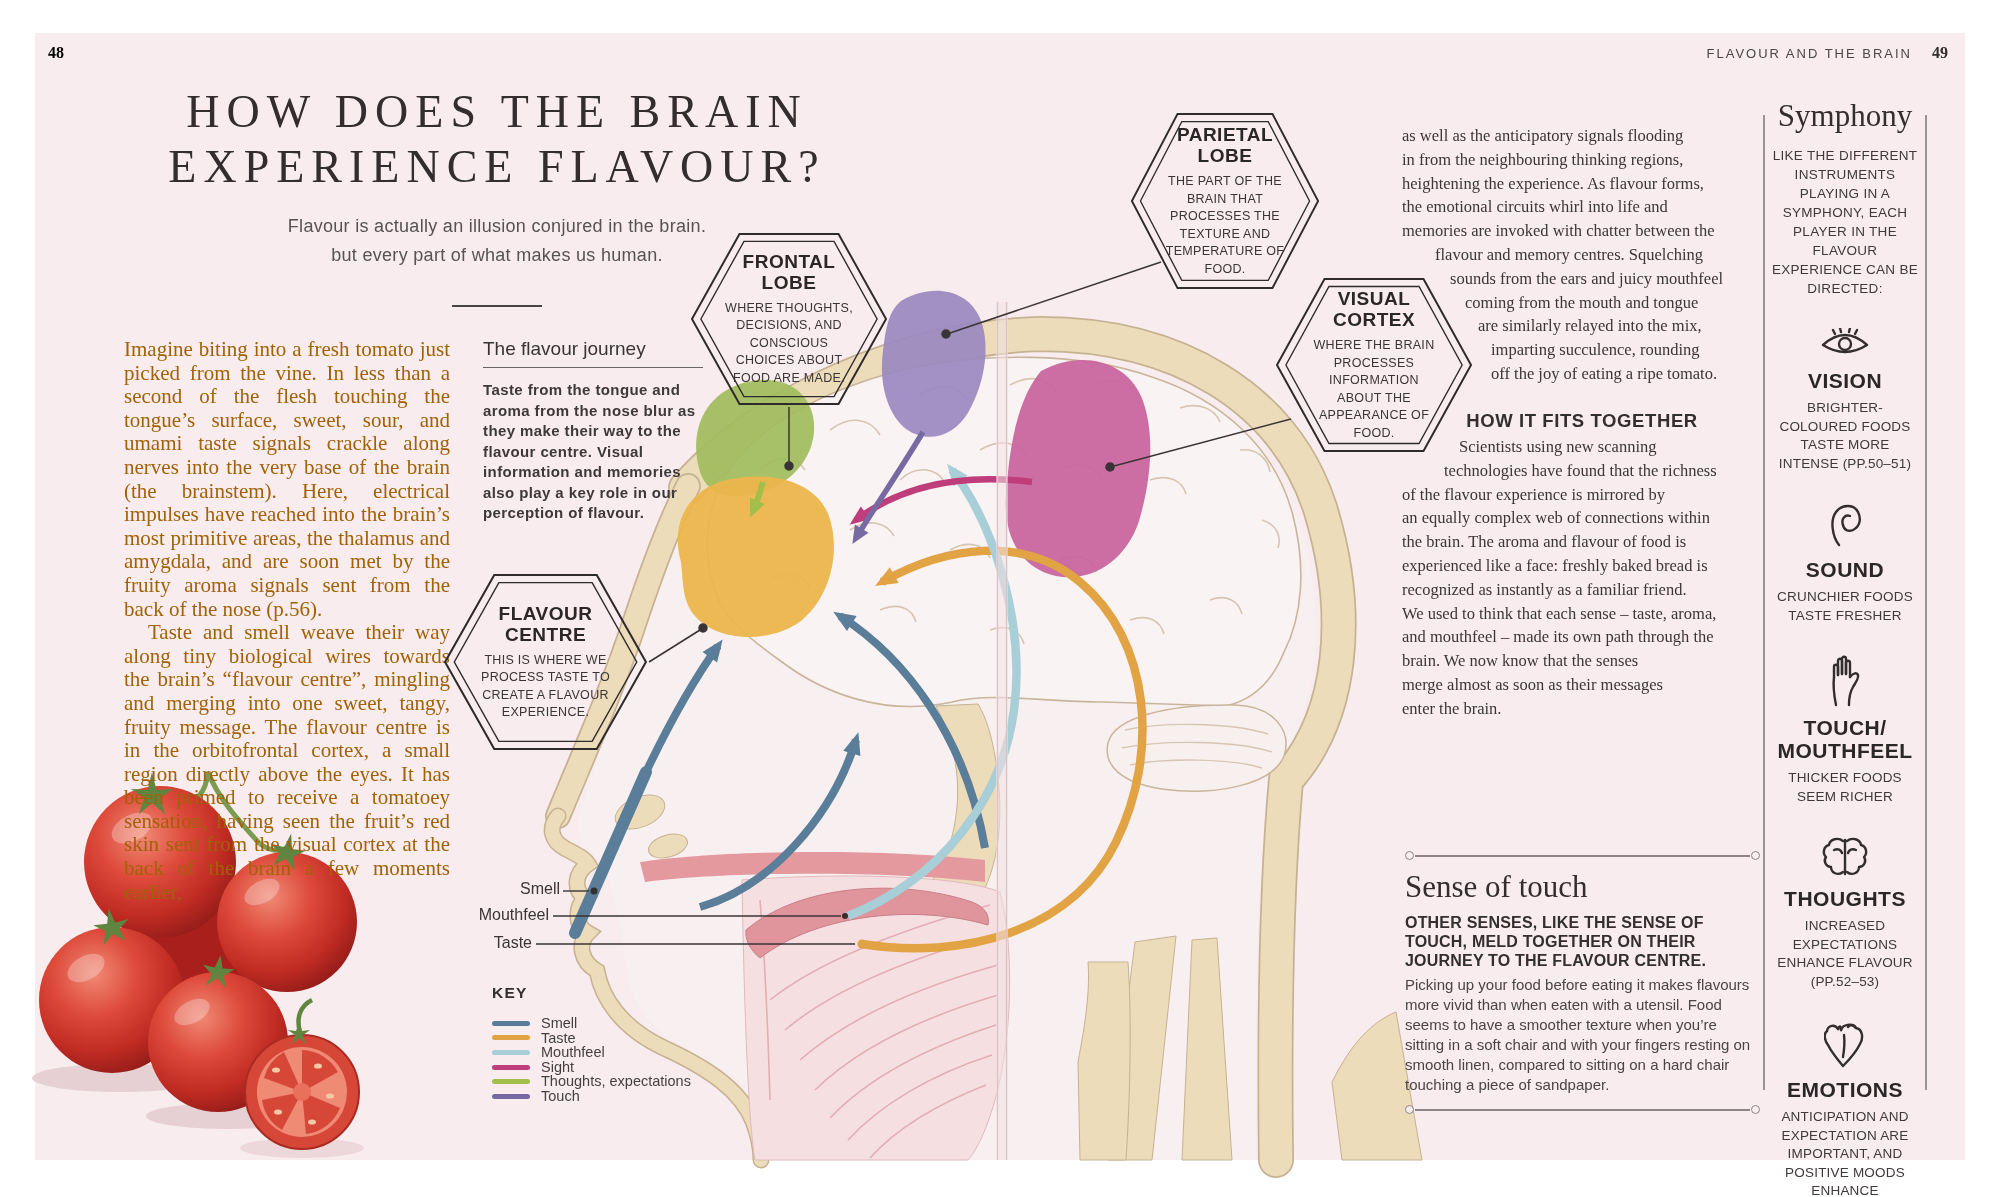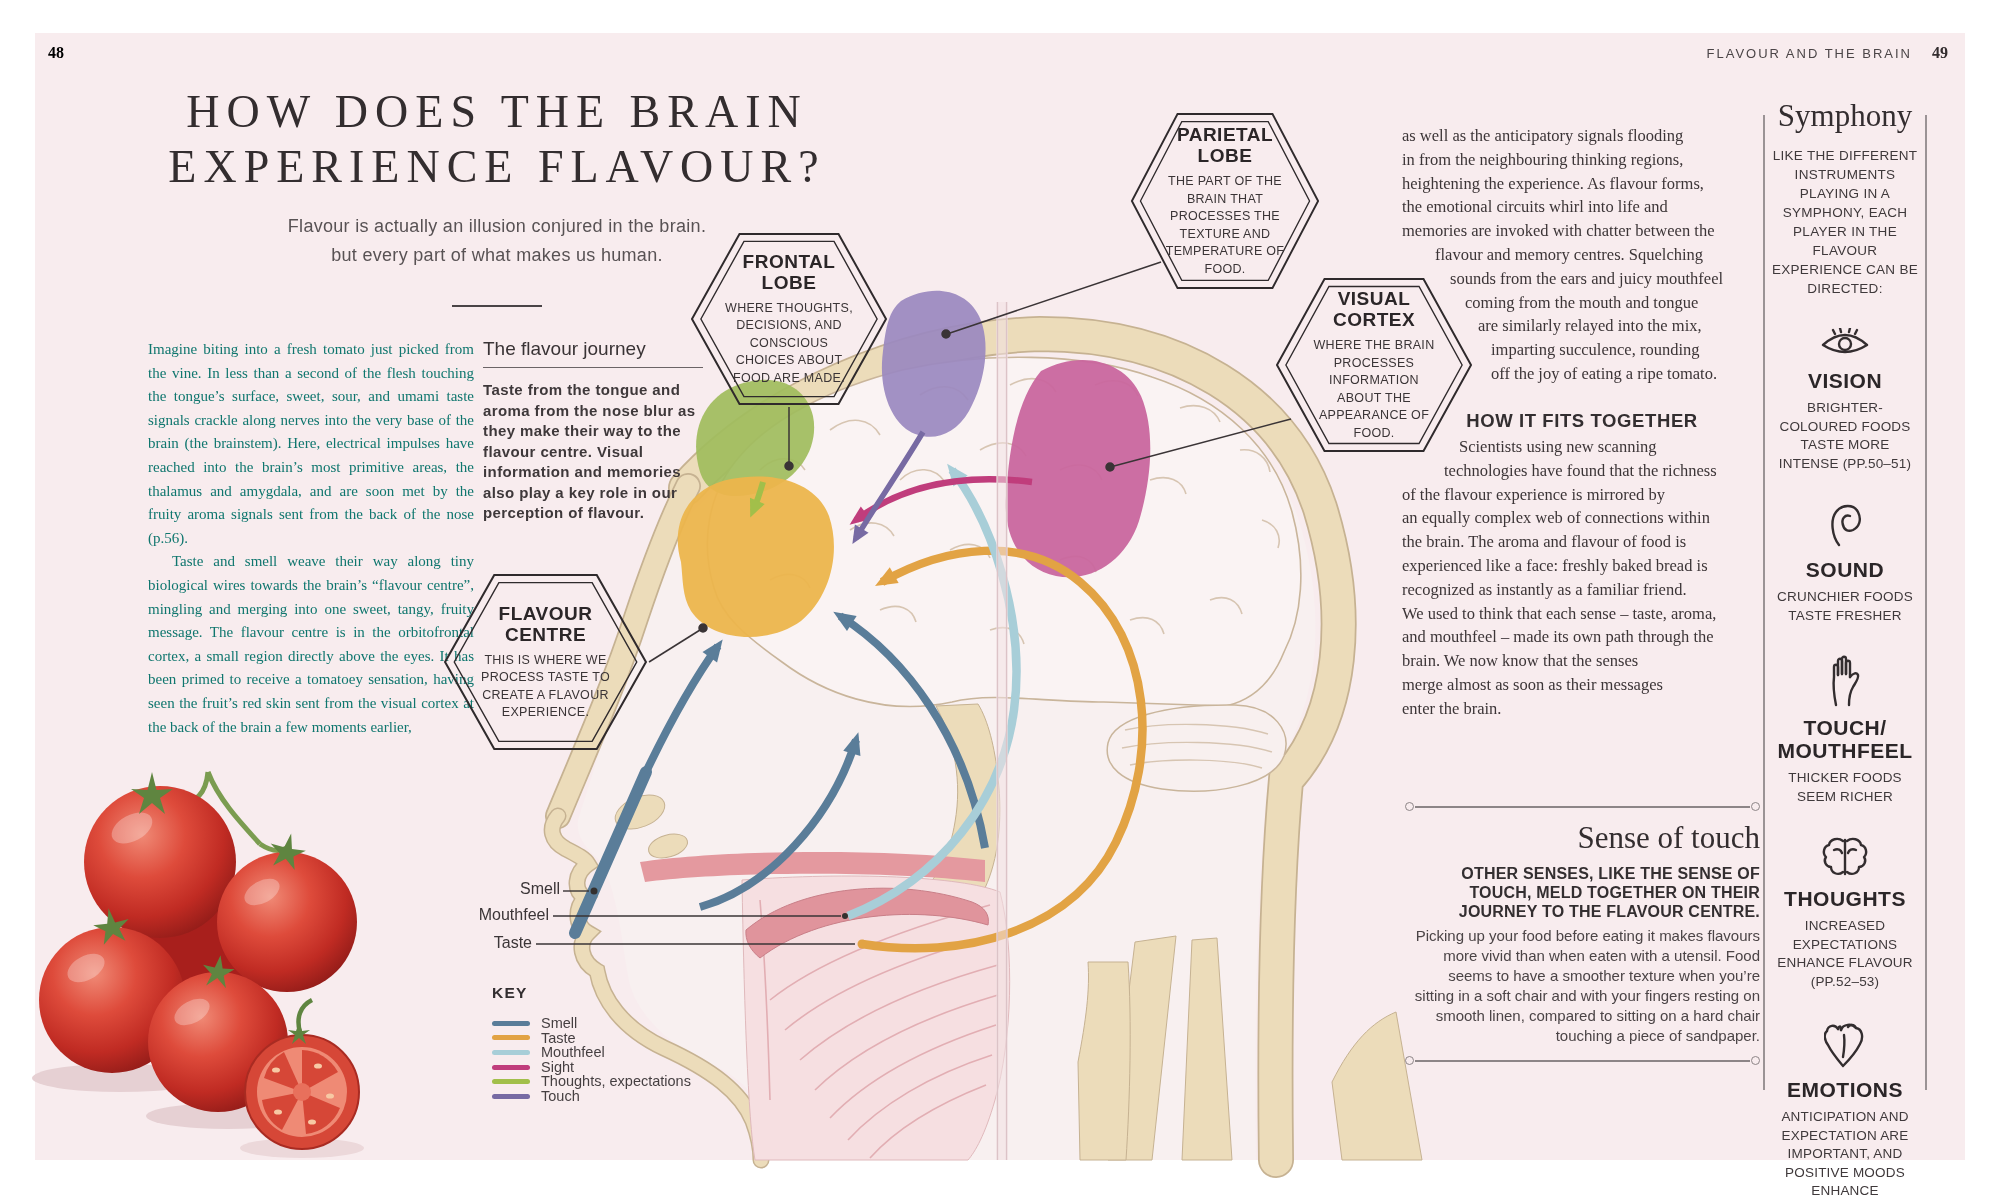--- a/index.html
+++ b/index.html
@@ -14,22 +14,22 @@
                display:flex;align-items:center;gap:20px;}
   .folio-right b{font-family:"Liberation Serif",serif;font-size:16px;letter-spacing:0;color:#332d2f;}
   
   .title{left:142px;top:84px;width:710px;text-align:center;
          font-family:"Liberation Serif",serif;font-size:46px;line-height:55px;
          letter-spacing:7px;color:#332d2f;}
   .subtitle{left:137px;top:200px;width:720px;text-align:center;font-size:18px;
             line-height:29px;color:#585254;letter-spacing:.3px;margin-top:12px;}
   .title-rule{left:452px;top:305px;width:90px;height:0;border-top:2px solid #4a4446;}
   
-  .intro{left:148px;top:338px;width:326px;font-family:"Liberation Serif",serif;
-         font-size:15px;line-height:23.6px;color:#0f766e;text-align:justify;}
+  .intro{left:124px;top:338px;width:326px;font-family:"Liberation Serif",serif;
+         font-size:21px;line-height:23.6px;color:#a16207;text-align:justify;}
   .intro p{margin:0;}
   .intro p + p{text-indent:24px;}
   .journey{left:483px;top:338px;width:220px;color:#3e383a;}
   .journey h3{margin:0;font-weight:400;font-size:19px;color:#393335;}
   .journey .rule{margin:7px 0 12px 0;border-top:1.5px solid #6b6466;}
   .journey p{margin:0;font-weight:700;font-size:15px;line-height:20.5px;letter-spacing:.4px;}
   
   .hex{position:absolute;}
   .hex svg{position:absolute;left:0;top:0;width:100%;height:100%;}
   .hex polygon{fill:none;stroke:#2f2a2c;stroke-width:2;}
@@ -48,21 +48,21 @@
   .rp1 .ln:nth-child(8){padding-left:63px;}
   .rp1 .ln:nth-child(9){padding-left:76px;}
   .rp1 .ln:nth-child(10){padding-left:89px;}
   .rp1 .ln:nth-child(11){padding-left:89px;}
   .how-heading{left:1402px;top:410px;width:360px;text-align:center;font-weight:700;
                font-size:18.5px;letter-spacing:.6px;color:#332e30;}
   .rp2{top:437px;}
   .rp2 .ln:nth-child(1){padding-left:57px;}
   .rp2 .ln:nth-child(2){padding-left:42px;}
   
-  .touch-box{left:1405px;top:806px;width:355px;text-align:right;color:#4b4446;}
+  .touch-box{left:1405px;top:855px;width:355px;text-align:left;color:#4b4446;}
   .deco-rule{position:relative;height:2px;background:#8d8587;margin:0 10px;}
   .deco-rule::before,.deco-rule::after{content:"";position:absolute;top:-4px;width:7px;height:7px;
       border:1.5px solid #8d8587;border-radius:50%;background:#f8ecee;}
   .deco-rule::before{left:-10px;}
   .deco-rule::after{right:-10px;}
   .touch-box h2{margin:12px 0 8px 0;font-family:"Liberation Serif",serif;font-weight:400;
                 font-size:31px;color:#332d2f;}
   .touch-lead{font-weight:700;font-size:16px;line-height:19px;letter-spacing:.2px;color:#332e30;margin-bottom:5px;}
   .touch-body{font-size:15px;line-height:20px;margin-bottom:14px;}
   

